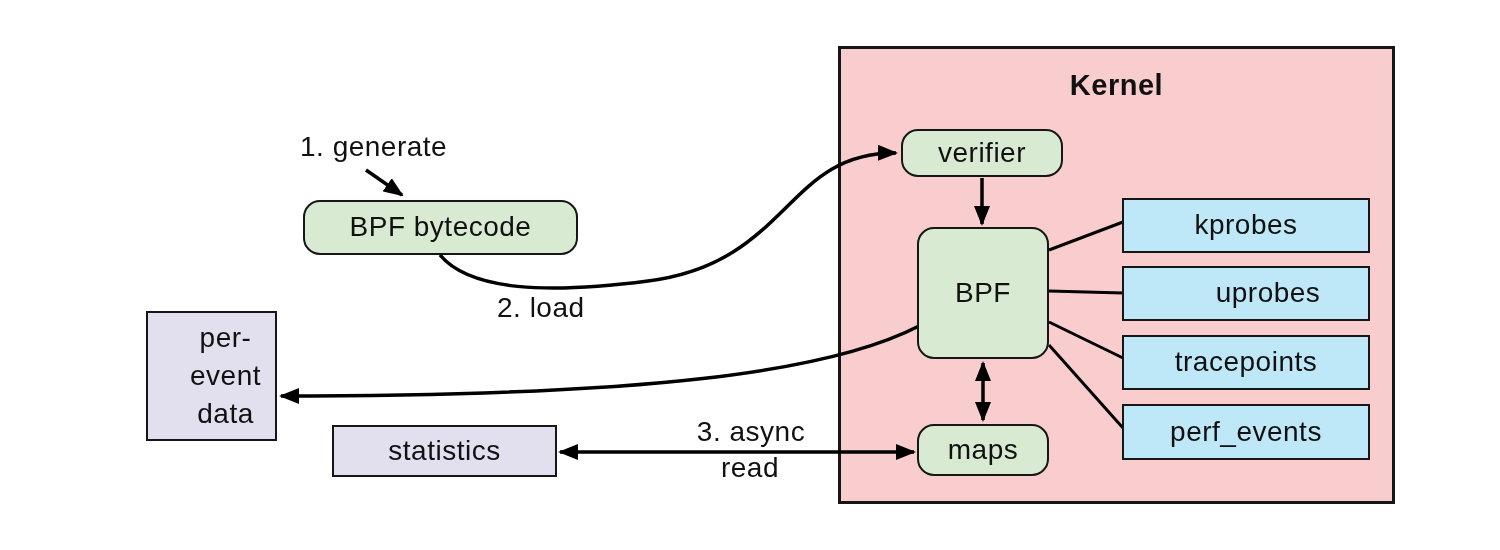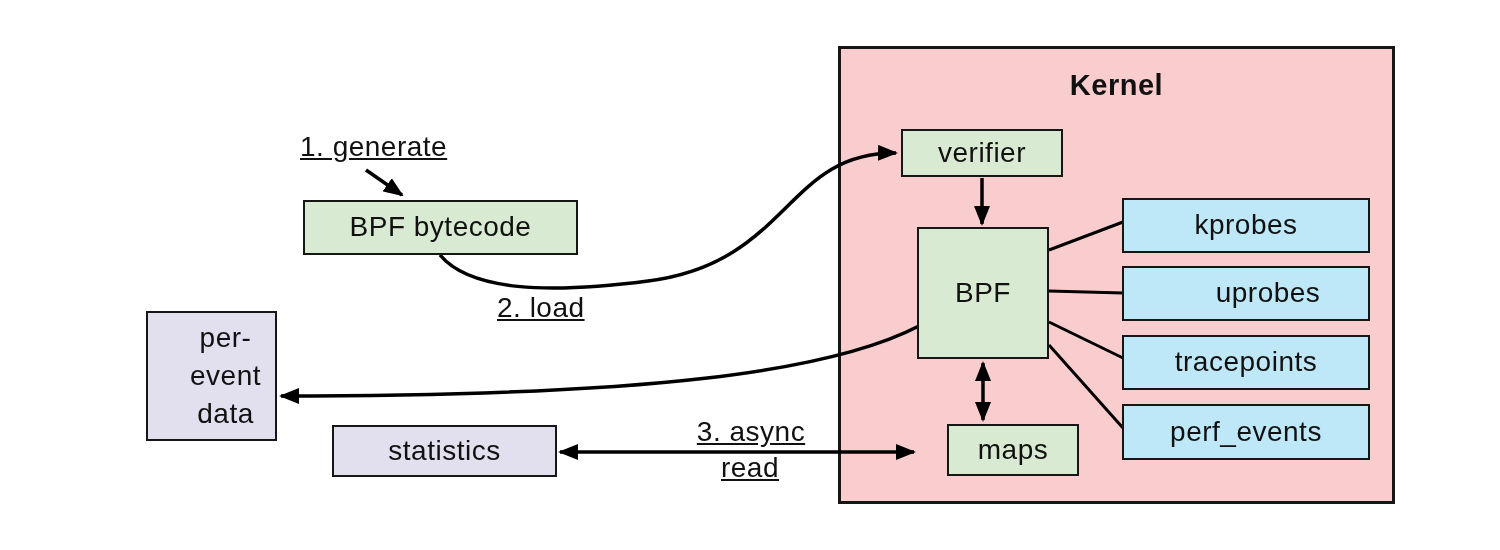--- a/index.html
+++ b/index.html
@@ -50,40 +50,39 @@
     box-sizing: border-box;
     border: 2px solid #161616;
     display: flex;
     align-items: center;
     justify-content: center;
     text-align: center;
     font-size: 28px;
     letter-spacing: 0.5px;
     line-height: 1.15;
   }
-  .node.green  { background: var(--green-fill,  #D9EAD2); }
+  .node.green  { background: var(--green-fill,  #D9EAD2); border-radius: 17px; }
   .node.blue   { background: var(--blue-fill,   #BEE7F8); }
   .node.purple { background: var(--purple-fill, #E2DFEE); }
   .node .node-label { white-space: pre-line; }
   .n-bpf-bytecode { left: 303px;  top: 200px; width: 275px; height: 55px;  }
   .n-per-event    { left: 146px;  top: 311px; width: 131px; height: 130px; line-height: 1.36; padding-left: 28px; }
   .n-statistics   { left: 332px;  top: 425px; width: 225px; height: 52px;  }
   .n-verifier     { left: 901px;  top: 129px; width: 162px; height: 48px;  }
   .n-bpf          { left: 917px;  top: 227px; width: 132px; height: 132px; }
-  .n-maps         { left: 947px;  top: 424px; width: 132px; height: 52px; text-align: center;  }
+  .n-maps         { left: 917px;  top: 424px; width: 132px; height: 52px; text-align: center;  }
   .n-kprobes      { left: 1122px; top: 198px; width: 248px; height: 55px;  }
   .n-uprobes      { left: 1122px; top: 266px; width: 248px; height: 55px; padding-left: 44px;  }
   .n-tracepoints  { left: 1122px; top: 335px; width: 248px; height: 55px;  }
   .n-perf-events  { left: 1122px; top: 404px; width: 248px; height: 56px;  }
   .flow-label {
     position: absolute;
     font-size: 28px;
     letter-spacing: 0.5px;
     white-space: nowrap;
-    text-decoration: underline;
   }
   .l-generate    { left: 300px; top: 131px; }
   .l-load        { left: 452px; top: 292px; margin-left: 45px; }
   .l-perf-output { left: 333px; top: 353px; }
   .l-async-1     { left: 751px; top: 416px; transform: translateX(-50%); }
   .l-async-2     { left: 750px; top: 452px; transform: translateX(-50%); }
 </style>
 </head>
 <body>
 

